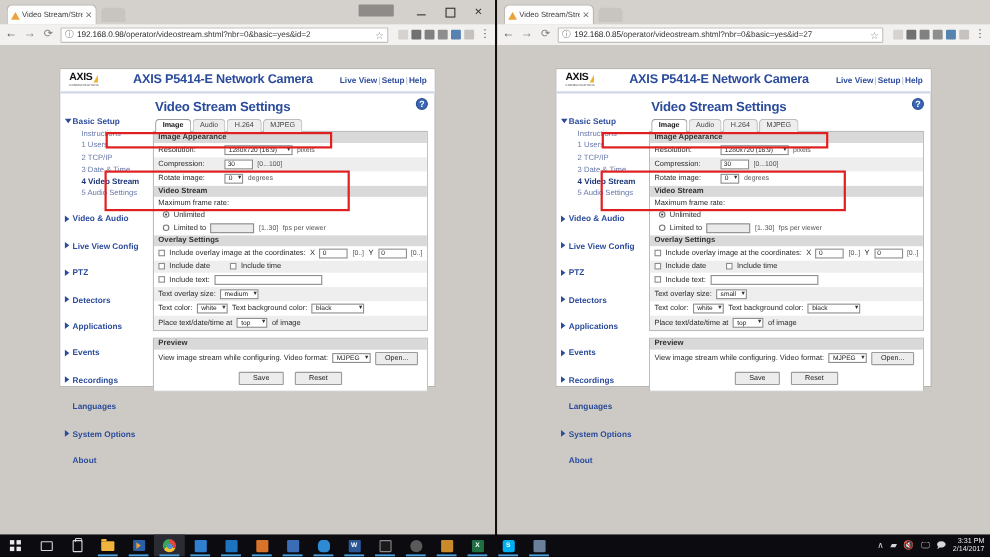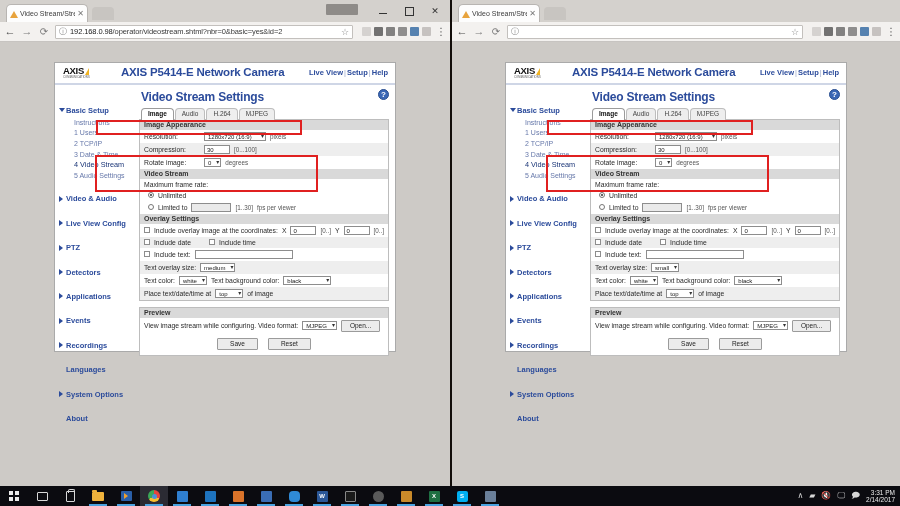--- a/index.html
+++ b/index.html
@@ -84,21 +84,21 @@
 
   .axis-body { display:flex; height:266px; }
   .sidebar { width:82px; padding:8px 0 0 4px; background:#fff; }
   .nav-item { font-size:7.5px; font-weight:bold; color:#2b4b9b; padding:2.6px 0 2.6px 7px; position:relative; line-height:1.1;margin-top:11px;}
   .nav-item .caret { position:absolute; left:0px; top:3px; width:0;height:0;
      border-top:3px solid transparent; border-bottom:3px solid transparent; border-left:4px solid #2b4b9b;}
   .nav-item.open .caret { border-left:3px solid transparent; border-right:3px solid transparent;
      border-top:4px solid #2b4b9b; border-bottom:none; top:4px; left:0px;}
   .nav-item.nocaret { padding-left:7px; }
   .sub-item { font-size:7px; color:#6678aa; padding:1.3px 0 1.3px 15px; line-height:1.15; }
-  .sub-item.active { font-weight:normal; color:#1a3577; font-size:7.3px;}
+  .sub-item.active { font-weight:bold; color:#1a3577; font-size:7.3px;}
 
   .content { flex:1; padding:5px 6px 0 2px; position:relative; }
   .page-title { font-size:12px; font-weight:bold; color:#2b4b9b; margin:0 0 4px 2px; letter-spacing:-0.2px;}
   .help-icon {
     position:absolute; right:6px; top:4px; width:11px; height:11px; border-radius:50%;
     background:#3a67b5; color:#fff; font-size:8px; font-weight:bold;
     display:flex; align-items:center; justify-content:center; border:1px solid #2a4f90;
   }
   .tabs-row { display:flex; gap:1px; margin-left:2px; position:relative; z-index:2;}
   .ftab {
@@ -372,20 +372,21 @@
         <span class="tab-close">✕</span>
       </div>
       <div class="tab-new"></div>
     </div>
     <div class="navbar">
       <span class="nav-ic active">←</span>
       <span class="nav-ic">→</span>
       <span class="nav-ic reload">⟳</span>
       <div class="omnibox">
         <span class="omni-info">ⓘ</span>
+        <span class="omni-url"><span class="host">192.168.0.85</span><span>/operator/videostream.shtml?nbr=0&amp;basic=yes&amp;id=27</span></span>
         <span class="omni-star">☆</span>
       </div>
       <div class="nav-ext">
         <span class="ext-ic c1"></span>
         <span class="ext-ic c2"></span>
         <span class="ext-ic c3"></span>
         <span class="ext-ic c4"></span>
         <span class="ext-ic c5"></span>
         <span class="ext-ic c6"></span>
         <span class="ext-menu">⋮</span>

